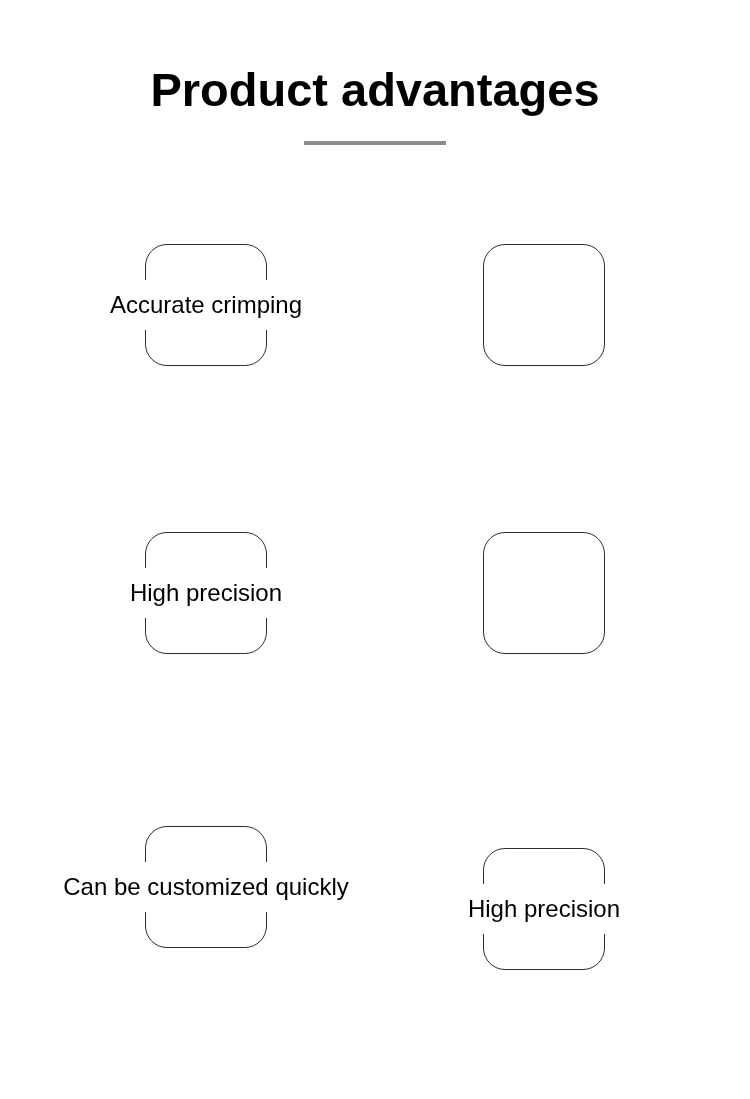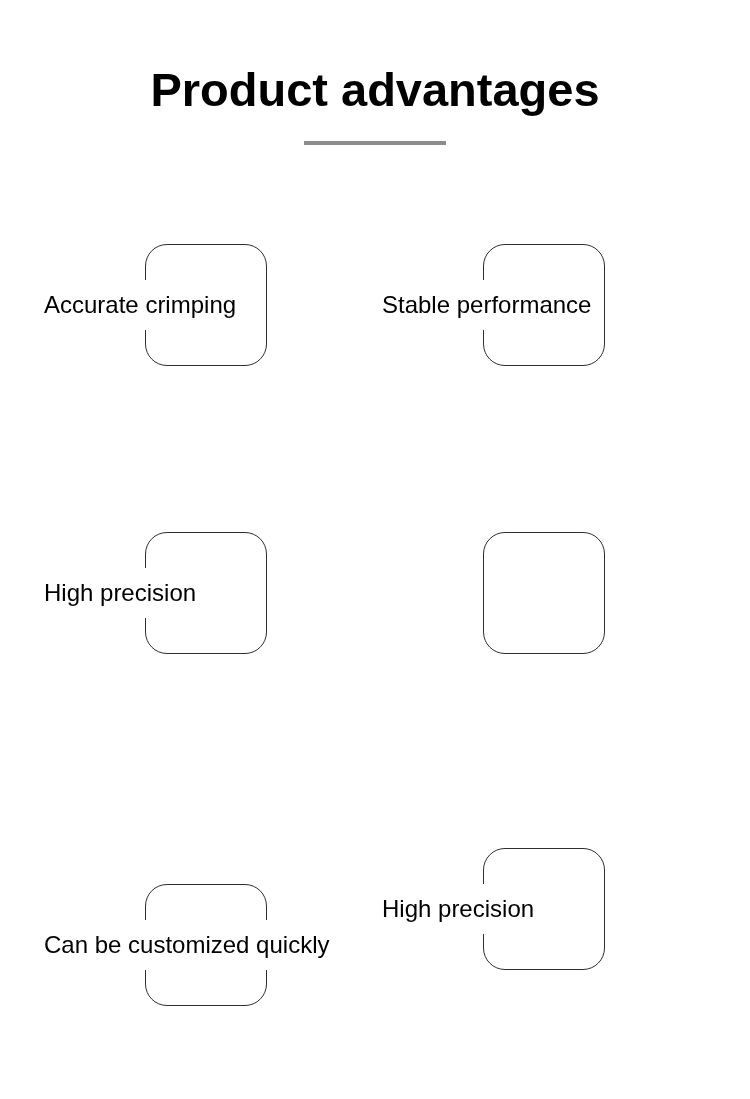--- a/index.html
+++ b/index.html
@@ -40,41 +40,41 @@
   }
   .adv-item {
     position: absolute;
     width: 336px;
     height: 122px;
   }
   .pos-1 { left: 38px;  top: 244px; }
   .pos-2 { left: 376px; top: 244px; }
   .pos-3 { left: 38px;  top: 532px; }
   .pos-4 { left: 376px; top: 532px; }
-  .pos-5 { left: 38px;  top: 884px; }
+  .pos-5 { left: 38px;  top: 826px; }
   .pos-6 { left: 376px; top: 848px; }
   .frame {
     position: absolute;
     left: 50%;
     top: 0;
     width: 122px;
     height: 122px;
     margin-left: -61px;
     box-sizing: border-box;
     border: 1px solid #2e2e2e;
     border-radius: 22px;
     background: transparent;
   }
   .label-row {
     position: absolute;
     left: 0;
     right: 0;
     top: 50%;
     transform: translateY(-50%);
-    text-align: left;
+    text-align: center;
   }
   .adv-label {
     display: inline-block;
     background: #ffffff;
     line-height: 50px;
     padding: 0 6px;
     font-size: 24px;
     color: #000000;
     white-space: nowrap;
   }
@@ -92,23 +92,20 @@
 
     <div class="adv-item pos-1">
       <div class="frame"></div>
       <div class="label-row">
         <span class="adv-label">Accurate crimping</span>
       </div>
     </div>
 
     <div class="adv-item pos-2">
       <div class="frame"></div>
-      <div class="label-row">
-        <span class="adv-label">Stable performance</span>
-      </div>
     </div>
 
     <div class="adv-item pos-3">
       <div class="frame"></div>
       <div class="label-row">
         <span class="adv-label">High precision</span>
       </div>
     </div>
 
     <div class="adv-item pos-4">

